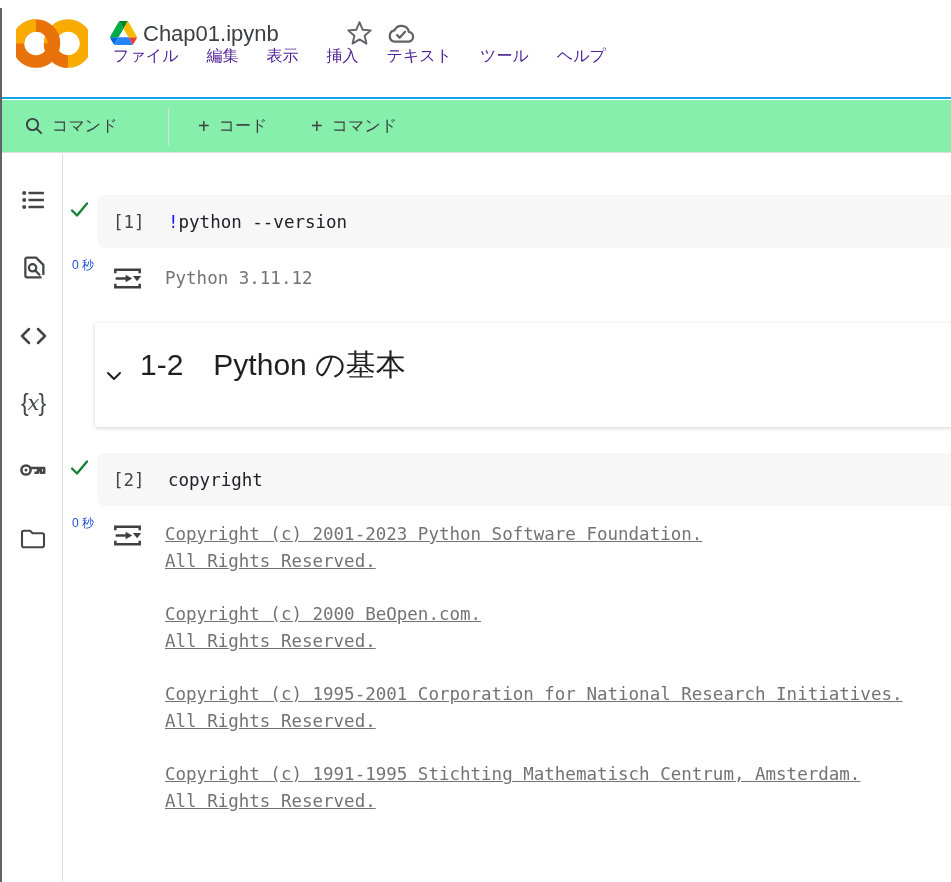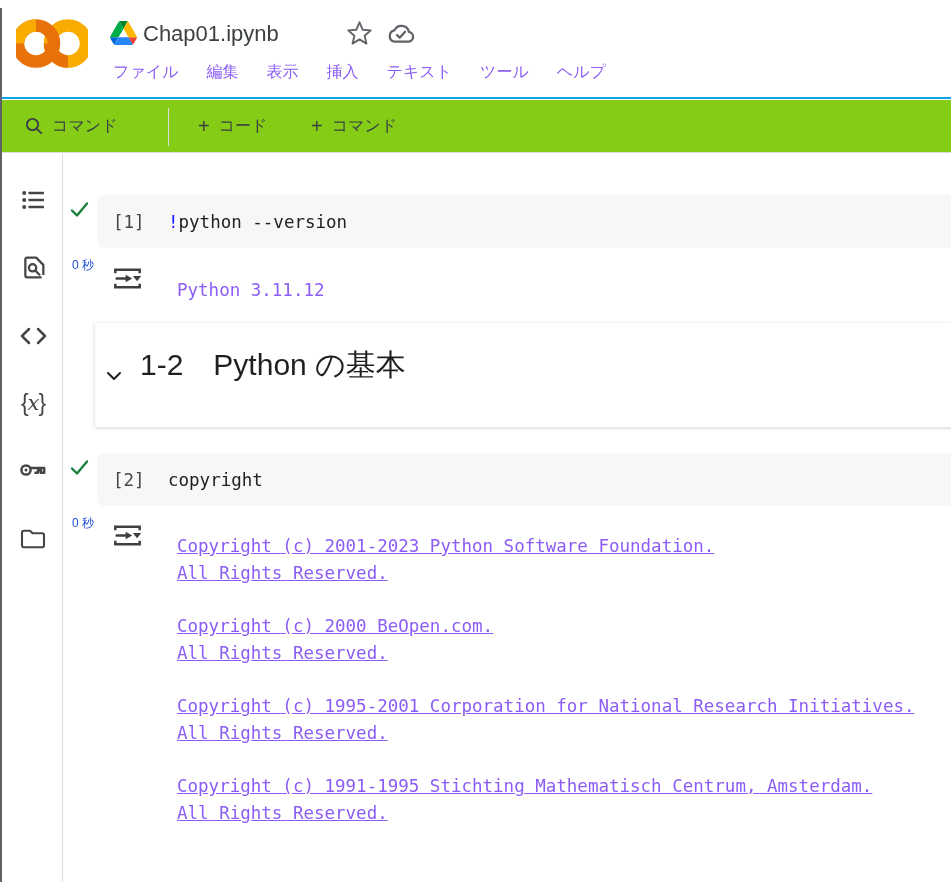--- a/index.html
+++ b/index.html
@@ -14,25 +14,25 @@
   
   .scroll-strip{left:0;top:8px;width:2px;height:874px;background:#5f6368;z-index:50;}
 
   
   .header{left:0;top:0;width:951px;height:99px;border-bottom:2px solid #0ea5e9;background:#fff;box-sizing:border-box;}
   .logo{left:16px;top:15px;}
   .drive-icon{left:110px;top:21px;}
   .nb-title{left:143px;top:19px;font-size:22px;color:#3c4043;line-height:30px;cursor:text;}
   .star-btn{left:346px;top:20px;}
   .cloud-btn{left:386px;top:19px;}
-  .menu{left:113px;top:62px;display:flex;gap:28px;font-size:16px;color:#8b5cf6;}
+  .menu{left:113px;top:46px;display:flex;gap:28px;font-size:16px;color:#4c1d95;}
   .menu-item{cursor:pointer;white-space:nowrap;}
 
   
-  .toolbar{left:0;top:100px;width:951px;height:53px;border-bottom:1px solid #dadce0;background:#84cc16;box-sizing:border-box;text-align:center;}
+  .toolbar{left:0;top:100px;width:951px;height:53px;border-bottom:1px solid #dadce0;background:#86efac;box-sizing:border-box;text-align:center;}
   .cmd-btn{left:24px;top:12px;display:flex;align-items:center;gap:8px;font-size:16px;color:#3c4043;height:28px;cursor:pointer;}
   .tb-divider{left:168px;top:8px;width:1px;height:38px;background:#dadce0;}
   .add-code-btn{left:198px;top:12px;}
   .add-text-btn{left:311px;top:12px;}
   .add-btn{display:flex;align-items:center;gap:9px;font-size:16px;color:#3c4043;height:28px;cursor:pointer;position:absolute;}
   .plus{font-size:20px;line-height:20px;color:#3c4043;}
 
   
   .sidebar{left:0;top:154px;width:63px;height:728px;border-right:1px solid #dadce0;background:#fff;box-sizing:border-box;}
   .side-icon{position:absolute;left:17px;width:32px;height:32px;display:flex;align-items:center;justify-content:center;cursor:pointer;color:#444746;}
@@ -46,21 +46,21 @@
   .cell1-bg{top:41px;} .cell2-bg{top:299px;}
   .exec-count{font-family:"DejaVu Sans Mono",monospace;font-size:17.5px;color:#444746;padding-left:16px;width:55px;box-sizing:content-box;}
   .code-line{font-family:"DejaVu Sans Mono",monospace;font-size:17.5px;color:#202124;white-space:pre;}
   .bang{color:#1a16ff;}
   .gutter-check{position:absolute;left:6px;}
   .gc-1{top:47px;} .gc-2{top:305px;}
   .runtime{position:absolute;left:8px;width:40px;font-size:12px;color:#1d4ed8;white-space:nowrap;margin-top:36px;}
   .rt-1{top:67px;} .rt-2{top:325px;}
   .out-icon{position:absolute;left:48px;cursor:pointer;}
   .oi-1{top:111px;} .oi-2{top:368px;}
-  .out-text{position:absolute;left:101px;margin:12px;font-family:"DejaVu Sans Mono",monospace;font-size:17.5px;line-height:26.7px;color:#8b5cf6;white-space:pre;}
+  .out-text{position:absolute;left:101px;margin:0;font-family:"DejaVu Sans Mono",monospace;font-size:17.5px;line-height:26.7px;color:#737373;white-space:pre;}
   .ot-1{top:111px;} .ot-2{top:367px;text-decoration:underline;}
 
   
   .md-card{position:absolute;left:31px;right:-6px;top:169px;height:104px;background:#fff;
            box-shadow:0 1px 4px rgba(0,0,0,0.18);border-radius:1px;}
   .md-chevron{position:absolute;left:9px;top:46px;cursor:pointer;}
   .md-heading{position:absolute;left:45px;top:22px;font-size:30px;font-weight:400;color:#1f1f1f;white-space:nowrap;}
 
   svg{display:block;}
   .clickable{cursor:pointer;}

